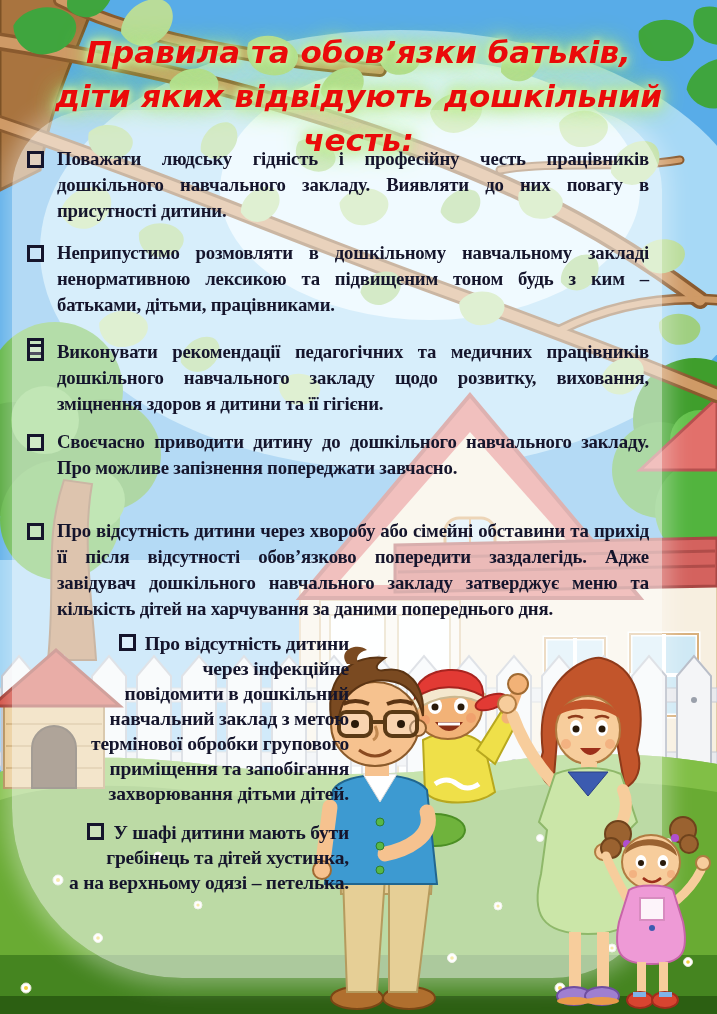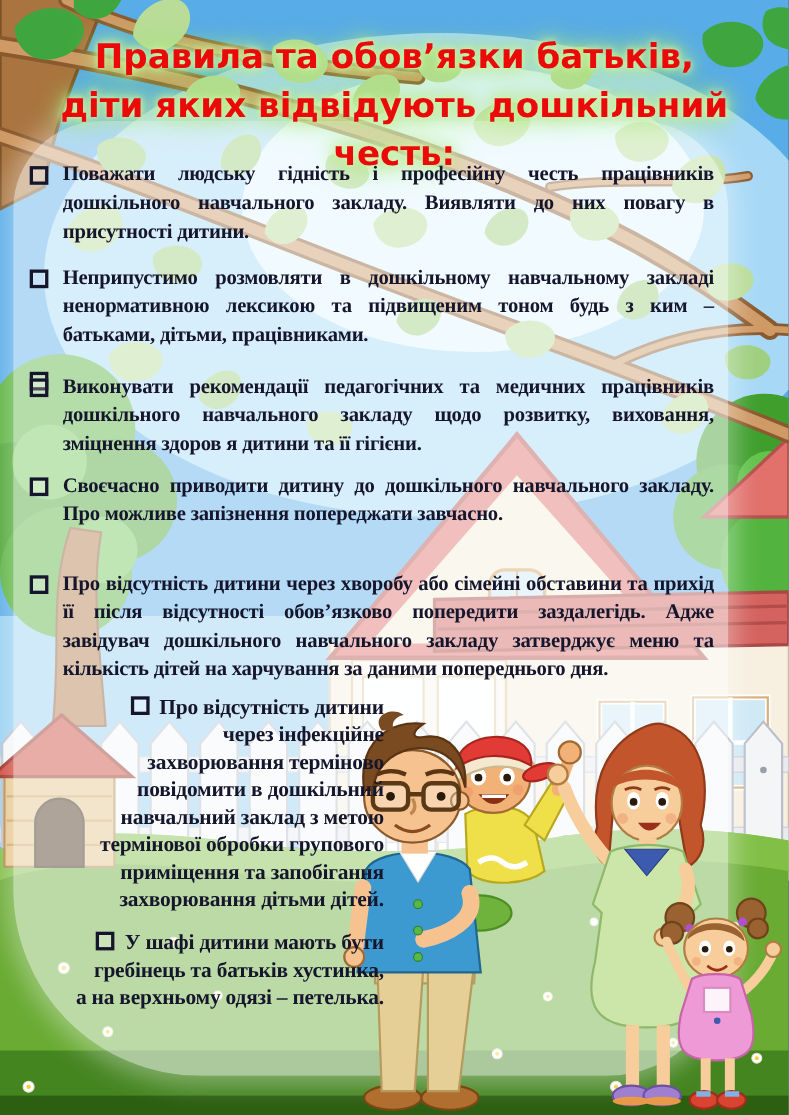--- a/index.html
+++ b/index.html
@@ -6,21 +6,21 @@
   .page{position:relative;width:717px;height:1014px;overflow:hidden;
         font-family:"Liberation Serif",serif;background:#58ace8;}
   .scene,.family{position:absolute;pointer-events:none;}
   .scene{left:0;top:0;z-index:1;}
   .panel{position:absolute;left:12px;top:110px;width:650px;height:868px;z-index:2;
          background:rgba(253,255,255,0.56);
          border-radius:80px 80px 110px 170px;
          box-shadow:0 0 22px 8px rgba(255,255,255,0.35);}
   .family{left:285px;top:622px;z-index:3;}
   .title{position:absolute;left:0;top:30px;width:100%;z-index:4;text-align:center;
-         font-family:"DejaVu Sans",sans-serif;font-weight:700;
+         font-family:"DejaVu Sans",sans-serif;font-weight:700;font-style:italic;
          font-size:31px;line-height:44px;color:#ea0a0a;
          text-shadow:0 0 6px #d8f7b0,0 0 12px #bdeb92,0 0 20px #a9e57e,0 0 28px #a9e57e;}
   .title span{display:block;}
   .content{position:absolute;left:27px;top:146px;width:622px;z-index:5;
            color:#15152c;font-weight:700;font-size:18.8px;line-height:26px;
            letter-spacing:-0.2px;}
   .rule{position:relative;padding-left:30px;text-align:justify;margin:0 0 16px 0;}
   .rule .sq{position:absolute;left:0;top:5px;}
   .sq{display:inline-block;width:11px;height:11px;border:3px solid #15152c;
       background:rgba(255,255,255,0.25);}
@@ -378,28 +378,27 @@
       <span>Своєчасно приводити дитину до дошкільного навчального закладу. Про можливе запізнення попереджати завчасно.</span>
     </div>
     <div class="rule r6">
       <span class="sq"></span>
       <span>Про відсутність дитини через хворобу або сімейні обставини та прихід її після відсутності обов’язково попередити заздалегідь. Адже завідувач дошкільного навчального закладу затверджує меню та кількість дітей на харчування за даними попереднього дня.</span>
     </div>
 
     <div class="rule narrow r7">
       <span class="sq"></span><span>Про відсутність дитини</span>
       <span class="ln">через інфекційне</span>
-      <span class="ln">захворювання терміново</span>
       <span class="ln">повідомити в дошкільний</span>
       <span class="ln">навчальний заклад з метою</span>
       <span class="ln">термінової обробки групового</span>
       <span class="ln">приміщення та запобігання</span>
       <span class="ln">захворювання дітьми дітей.</span>
     </div>
 
     <div class="rule narrow r8">
       <span class="sq"></span><span>У шафі дитини мають бути</span>
-      <span class="ln">гребінець та батьків хустинка,</span>
+      <span class="ln">гребінець та дітей хустинка,</span>
       <span class="ln">а на верхньому одязі – петелька.</span>
     </div>
   </div>
 
 </div>
 
 </body></html>

